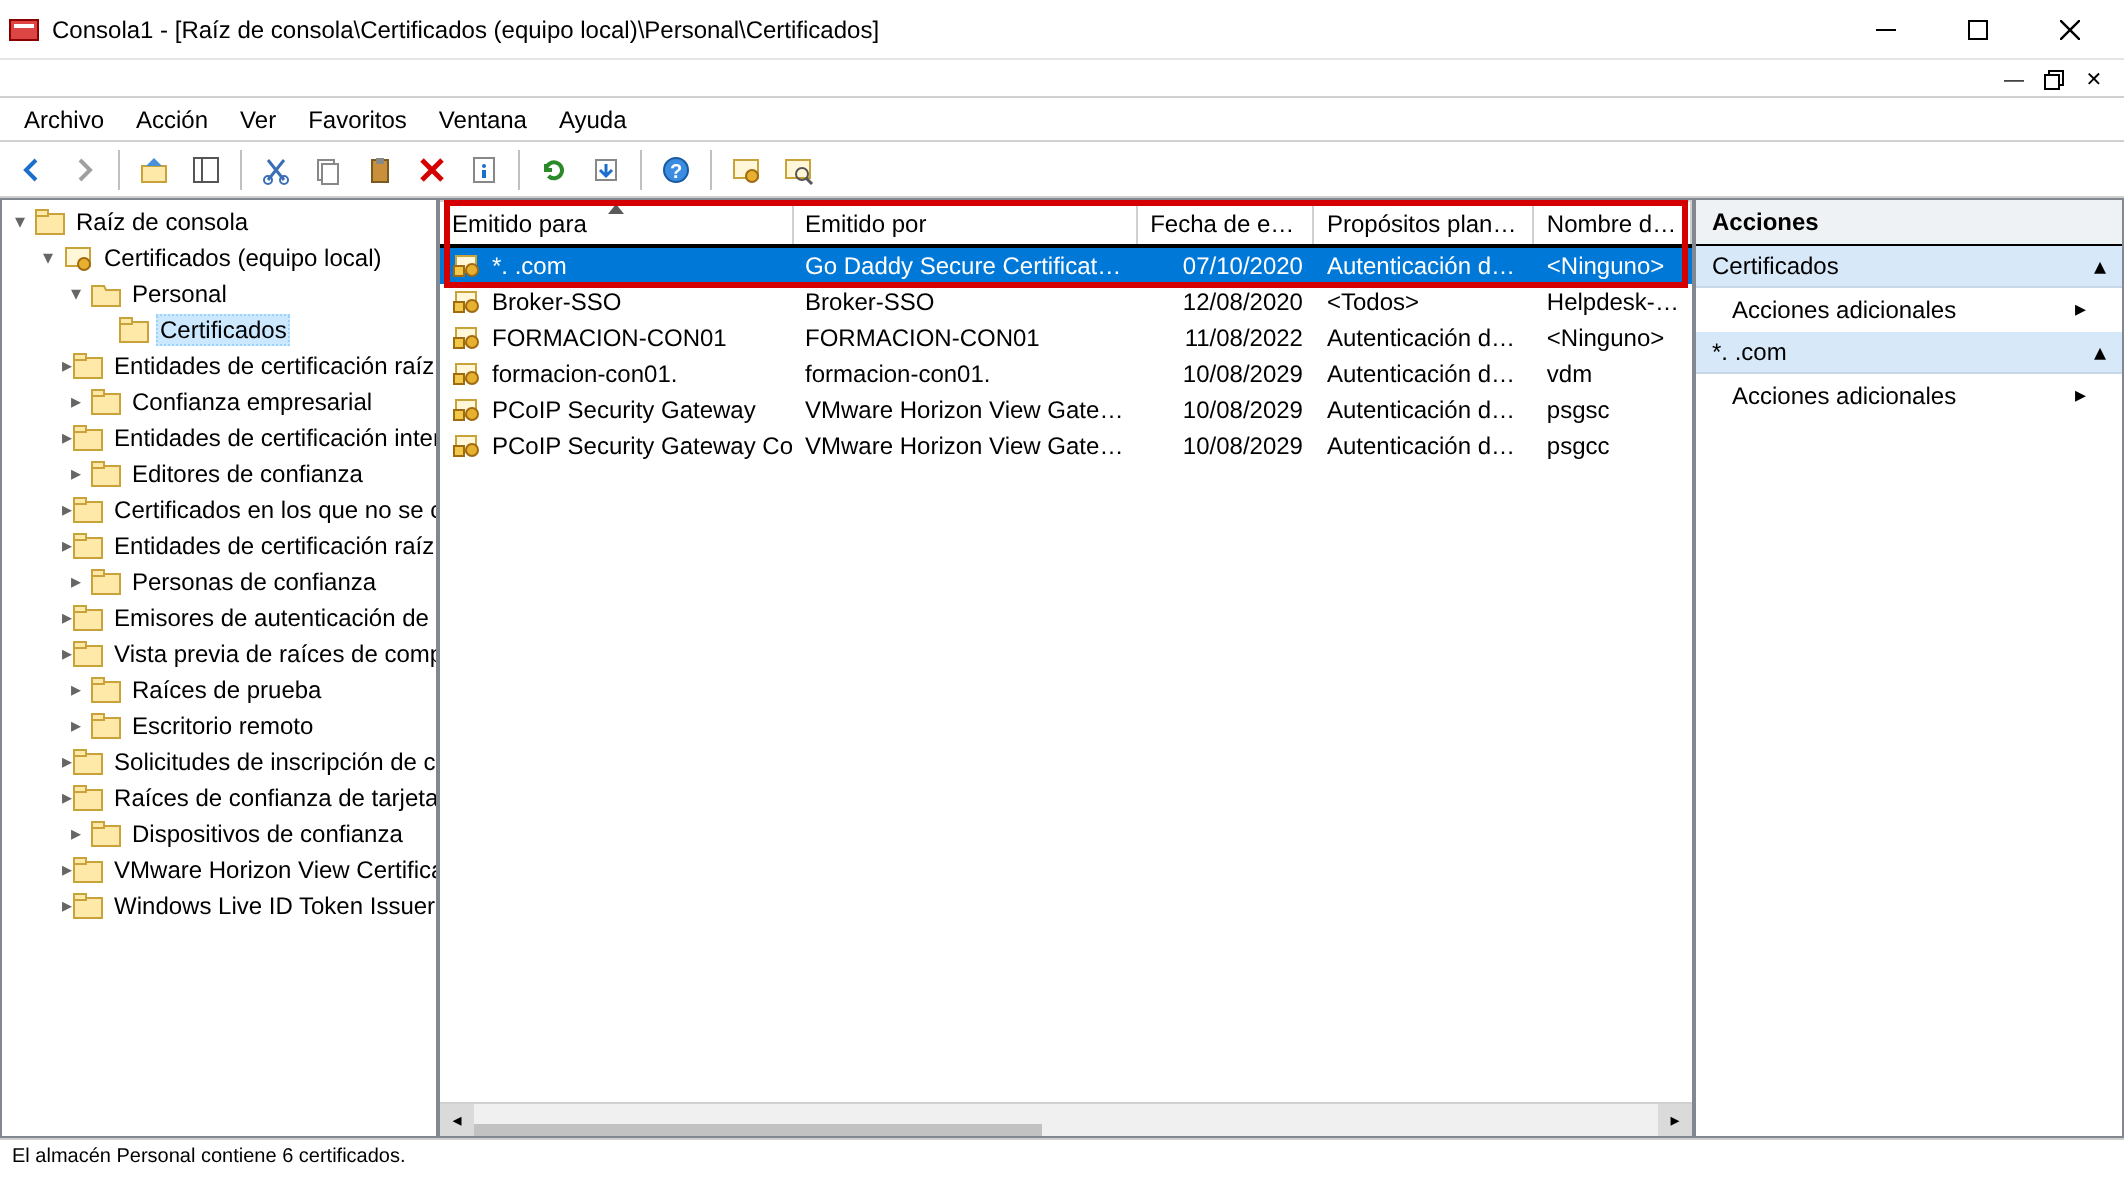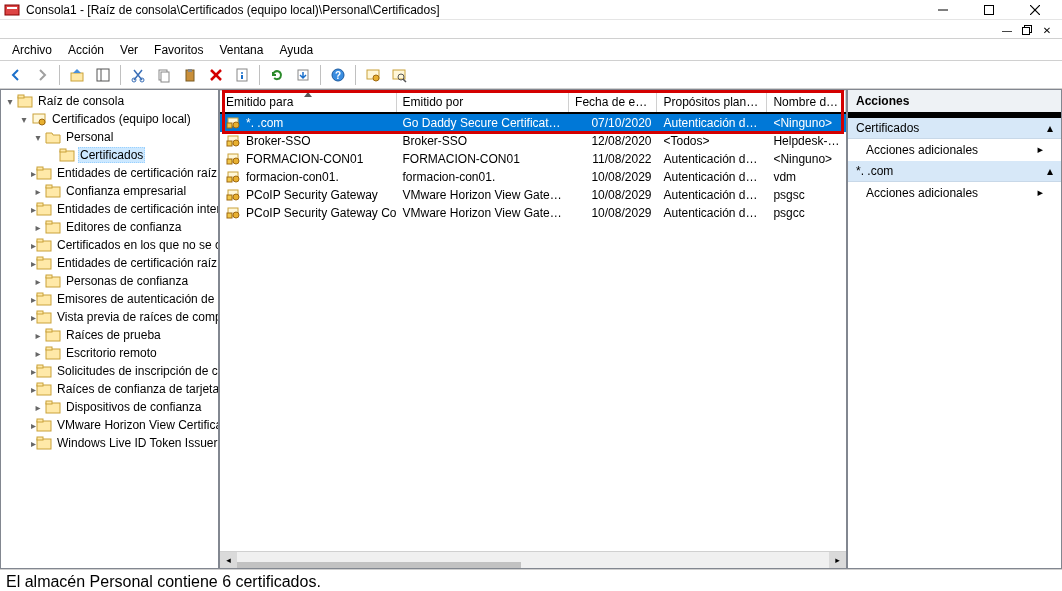--- a/index.html
+++ b/index.html
@@ -1,19 +1,19 @@
 <!DOCTYPE html>
 <html><head>
 <meta charset="utf-8">
 <style>
 * { box-sizing: border-box; margin: 0; padding: 0; }
 body { font-family: "Segoe UI", Tahoma, sans-serif; font-size: 12px; color: #000; background: #fff; width: 1062px; height: 591px; display: flex; flex-direction: column; overflow: hidden; }
 
 
-.titlebar { height: 20px; display: flex; align-items: center; padding: 0 4px; background: #fff; border-bottom: 1px solid #e5e5e5; }
+.titlebar { height: 30px; display: flex; align-items: center; padding: 0 4px; background: #fff; border-bottom: 1px solid #e5e5e5; }
 .titlebar .app-icon { width: 16px; height: 16px; margin-right: 6px; display: inline-flex; align-items: center; justify-content: center; }
 .titlebar .title { flex: 1; font-size: 12px; }
 .titlebar .win-controls { display: flex; gap: 0; }
 .titlebar .win-btn { width: 46px; height: 30px; display: flex; align-items: center; justify-content: center; font-size: 14px; cursor: default; }
 .subcontrols { display: flex; padding: 2px 6px 0 0; justify-content: flex-end; gap: 2px; border-bottom: 1px solid #d0d0d0; }
 .subcontrols .mini { width: 18px; height: 16px; display: flex; align-items: center; justify-content: center; font-size: 10px; }
 
 
 .menubar { height: 22px; display: flex; align-items: center; padding: 0 4px; border-bottom: 1px solid #d0d0d0; }
 .menubar .item { padding: 2px 8px; cursor: default; }
@@ -52,27 +52,27 @@
 .list-row .cell { padding: 0 6px; overflow: hidden; text-overflow: ellipsis; }
 .list-row .cell.first { display: flex; align-items: center; gap: 4px; }
 .highlight-box { position: absolute; top: 0px; left: 2px; right: 2px; height: 44px; border: 3px solid #d40000; pointer-events: none; }
 .col-w0{width:180px;} .col-w1{width:176px;} .col-w2{width:90px;text-align:right;} .col-w3{width:112px;} .col-w4{width:80px;}
 .hscroll { height: 17px; background: #f0f0f0; border-top: 1px solid #d0d0d0; display:flex; align-items:center; }
 .hscroll .arrow{ width: 17px; height:17px; display:flex; align-items:center; justify-content:center; background:#dadada; font-size:9px;}
 .hscroll .track{ flex:1; position:relative; }
 .hscroll .thumb{ position:absolute; left:0; top:2px; height:13px; width:48%; background:#c2c2c2;}
 
 
-.actions-header { background: #eef2f5; padding: 4px 8px; font-weight: bold; border-bottom: 6px solid #000000; }
+.actions-header { background: #eef2f5; padding: 4px 8px; font-weight: bold; border-bottom: 1px solid #000000; }
 .actions-group { background: #d7e8f8; padding: 3px 8px; font-size: 12px; display: flex; justify-content: space-between; align-items: center; border-bottom: 1px solid #c8d8e8;}
 .actions-item { padding: 4px 18px; display: flex; justify-content: space-between; align-items:flex-start;}
 .actions-item .arrow { font-size: 11px; }
 
 
-.statusbar { height: 22px; border-top: 1px solid #d0d0d0; padding: 3px 6px; font-size: 16px; }
+.statusbar { height: 22px; border-top: 1px solid #d0d0d0; padding: 3px 6px; font-size: 10px; }
 
 svg { display: block; }
 </style>
 </head>
 <body>
 
 <div class="titlebar">
   <span class="app-icon">
     <svg width="16" height="16">
         <rect x="1" y="3" width="14" height="10" fill="#d44" stroke="#800" stroke-width="1"></rect>

